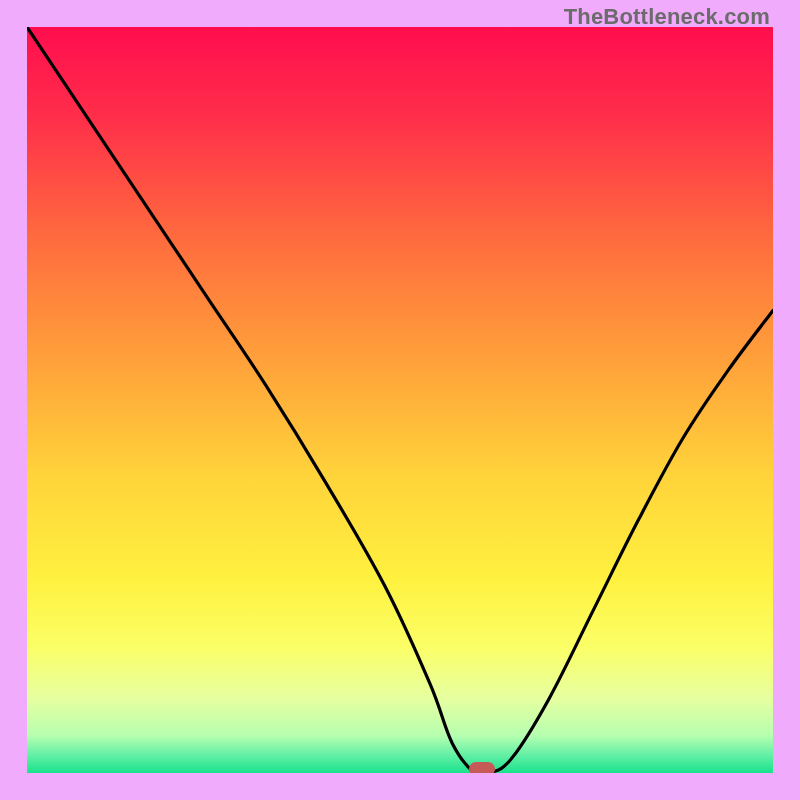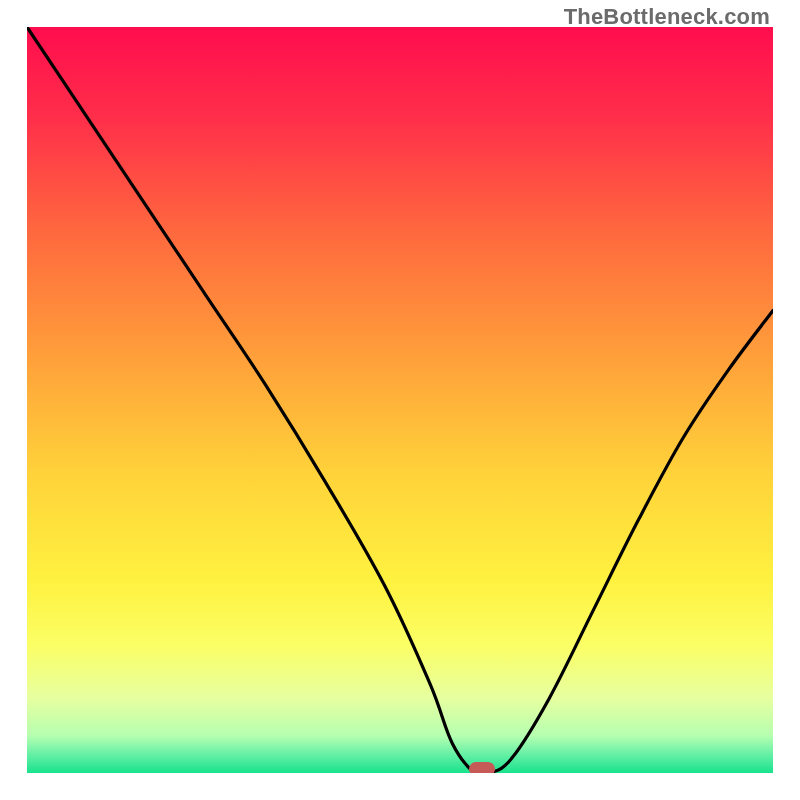--- a/index.html
+++ b/index.html
@@ -9,21 +9,21 @@
     height: 800px;
     background: #000;
     overflow: hidden;
   }
   .frame {
     position: absolute;
     left: 0;
     top: 0;
     width: 800px;
     height: 800px;
-    background: #ffffff;
+    background: #f0abfc;
   }
   .plot {
     position: absolute;
     left: 27px;
     top: 27px;
     width: 746px;
     height: 746px;
     overflow: hidden;
   }
   .watermark {

